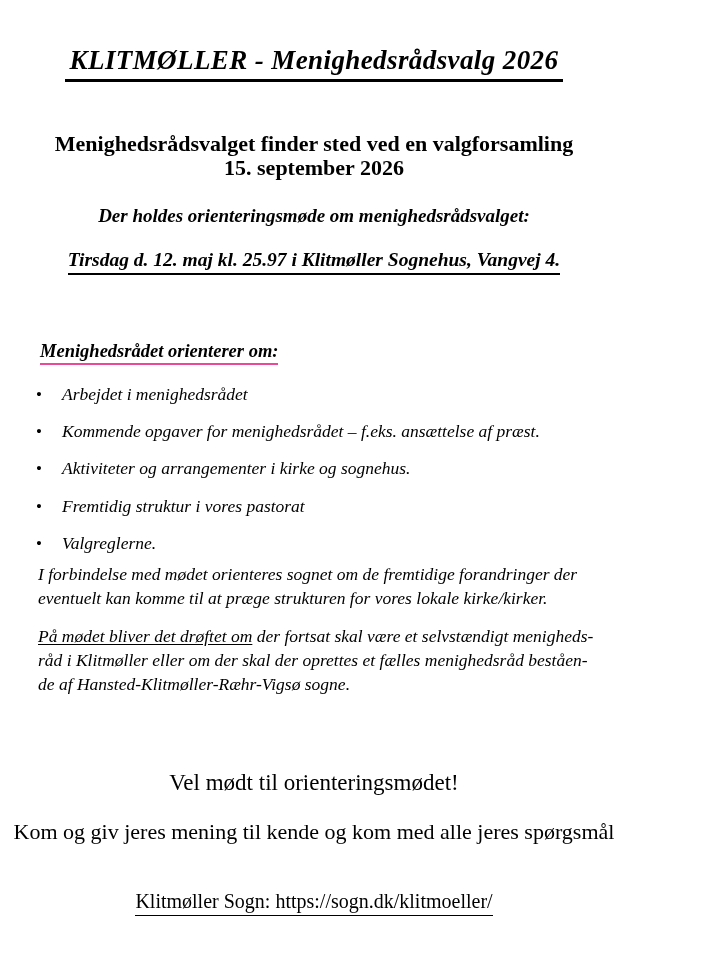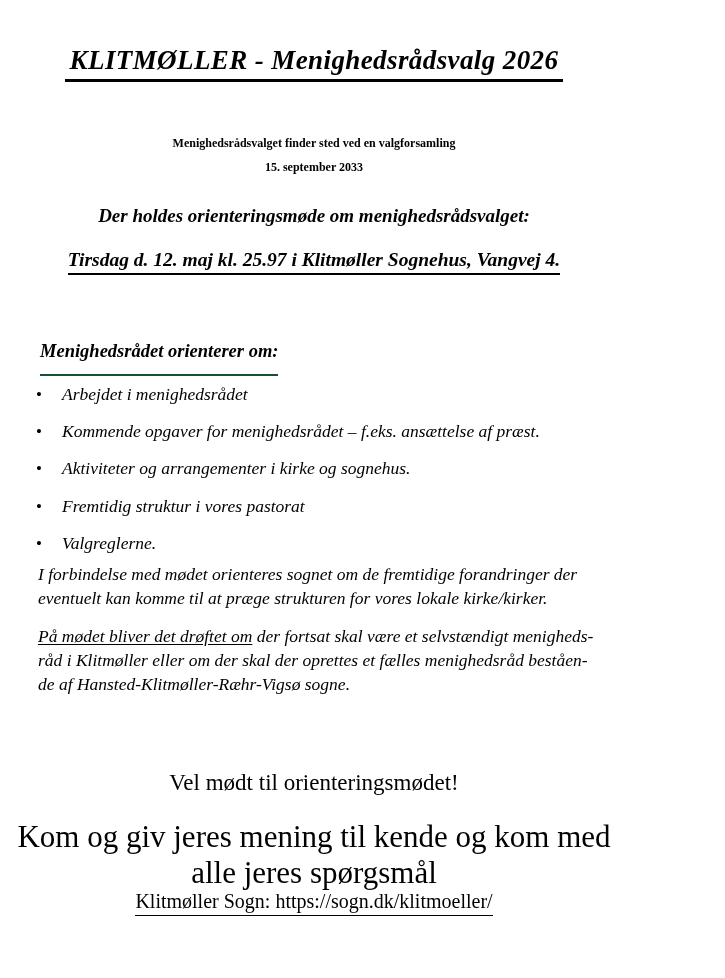--- a/index.html
+++ b/index.html
@@ -27,21 +27,21 @@
     font-weight: bold;
     font-style: italic;
     letter-spacing: 0.4px;
     border-bottom: 3px solid #000;
     padding: 0 5px 3px 5px;
   }
 
   
   .announce {
     top: 132px;
-    font-size: 12px;
+    font-size: 22px;
     font-weight: bold;
     line-height: 23.5px;
   }
 
   
   .intro {
     top: 205px;
     font-size: 19px;
     font-weight: bold;
     font-style: italic;
@@ -58,22 +58,22 @@
     padding-bottom: 2px;
   }
 
   
   .agenda-heading-wrap { top: 341px; left: 40px; width: auto; }
   .agenda-heading {
     display: inline-block;
     font-size: 18.5px;
     font-weight: bold;
     font-style: italic;
-    border-bottom: 2px solid #14532d;
-    padding-bottom: 12px;
+    border-bottom: 2px solid #ec4899;
+    padding-bottom: 1px;
   }
 
   
   .agenda-list {
     top: 370px;
     left: 36px;
     width: 660px;
     list-style: none;
   }
   .agenda-item {
@@ -98,21 +98,21 @@
     font-style: italic;
     line-height: 24.2px;
   }
   .para1 { top: 562px; }
   .para2 { top: 624px; }
   .underlined-lead { text-decoration: underline; text-underline-offset: 2px; }
   .para-line { white-space: nowrap; }
 
   
   .welcome { top: 770px; font-size: 23px; }
-  .invitation { top: 819px; font-size: 31px; }
+  .invitation { top: 819px; font-size: 22px; }
   .link-wrap { top: 890px; }
   .site-link {
     display: inline-block;
     font-size: 20px;
     color: #000;
     border-bottom: 1.5px solid #000;
     padding-bottom: 2px;
     text-decoration: none;
     cursor: pointer;
   }
@@ -121,21 +121,21 @@
 <body>
 
 <div class="page">
 
   <div class="abs center title-wrap">
     <span class="title-text">KLITMØLLER - Menighedsrådsvalg 2026</span>
   </div>
 
   <div class="abs center announce">
     <div>Menighedsrådsvalget finder sted ved en valgforsamling</div>
-    <div>15. september 2033</div>
+    <div>15. september 2026</div>
   </div>
 
   <div class="abs center intro">Der holdes orienteringsmøde om menighedsrådsvalget:</div>
 
   <div class="abs center timeplace-wrap">
     <span class="timeplace">Tirsdag d. 12. maj kl. 25.97 i Klitmøller Sognehus, Vangvej 4.</span>
   </div>
 
   <div class="abs agenda-heading-wrap">
     <span class="agenda-heading">Menighedsrådet orienterer om:</span>

